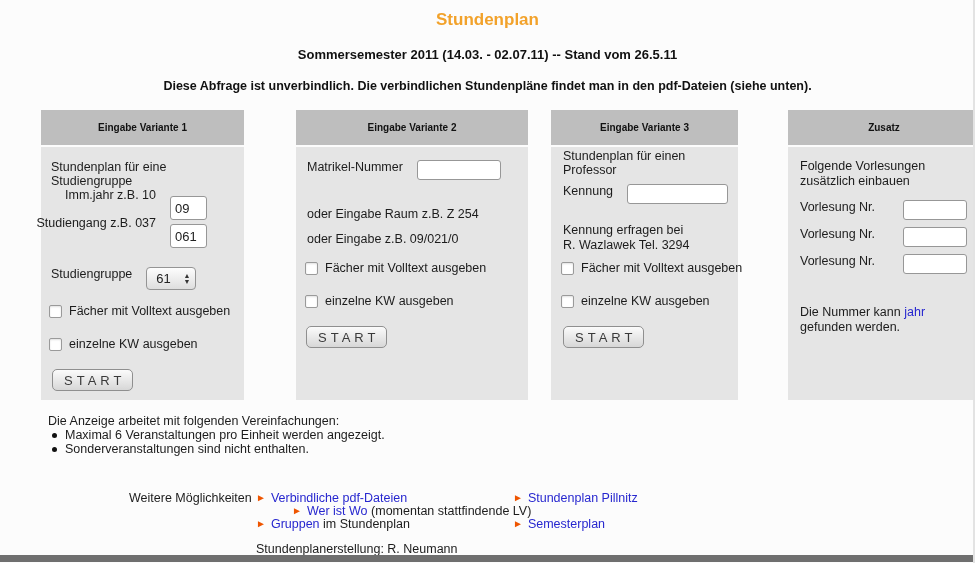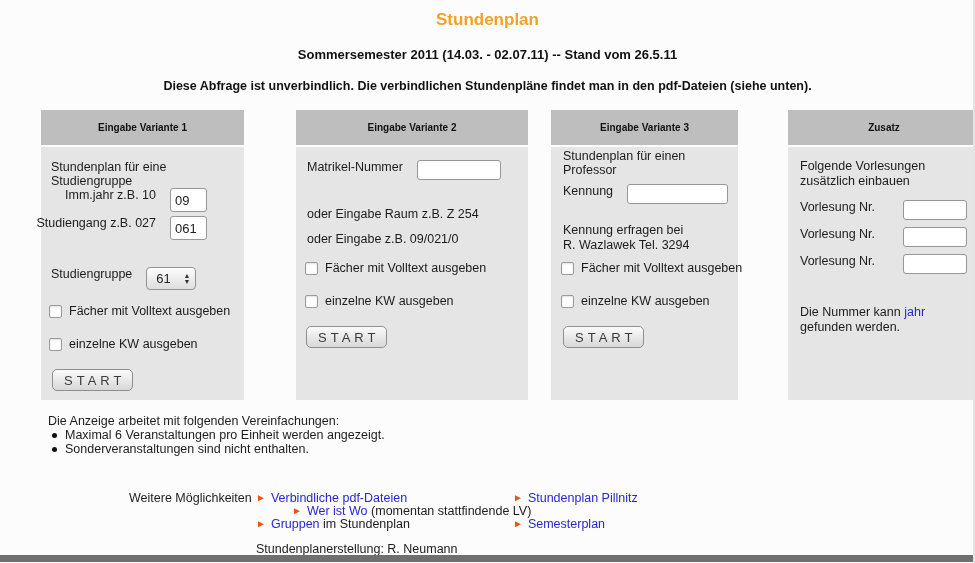--- a/index.html
+++ b/index.html
@@ -38,21 +38,21 @@
   .pbody {
     position:relative; height:253px; background:#e5e5e5;
     font-size:12.5px;
   }
   .abs { position:absolute; }
   .ti {
     border:1px solid #979797; border-radius:3px; background:#fff;
     font-family:"Liberation Sans", sans-serif; font-size:13px;
     padding:1px 4px; height:20px; outline:none; color:#222;
   }
-  .ti.small { width:37px; height:24px; }
+  .ti.small { width:37px; height:24px;margin-top:8px; }
   .frow {
     position:absolute; display:flex; gap:14px;
     white-space:nowrap;
   }
   .frow.right { left:0; right:37px; justify-content:flex-end; }
   .cbrow {
     position:absolute; display:flex; align-items:center; gap:7px;
     cursor:default; white-space:nowrap;
   }
   .cbrow input[type=checkbox] {
@@ -99,21 +99,21 @@
 
 <div class="panel" id="p1">
   <div class="phead">Eingabe Variante 1</div>
   <div class="pbody">
     <div class="abs" style="left:10px; top:13px;">Stundenplan für eine Studiengruppe</div>
     <div class="frow right" style="top:41px;">
       <span>Imm.jahr z.B. 10</span>
       <input class="ti small" type="text" value="09" style="">
     </div>
     <div class="frow right" style="top:69px;">
-      <span>Studiengang z.B. 027</span>
+      <span>Studiengang z.B. 037</span>
       <input class="ti small" type="text" value="061" style="">
     </div>
     <div class="frow" style="left:10px; top:120px;">
       <span>Studiengruppe</span>
       <span class="spinner">
         <span>61</span>
         <span class="spinarrows">
           <span>▲</span>
           <span>▼</span>
         </span>

